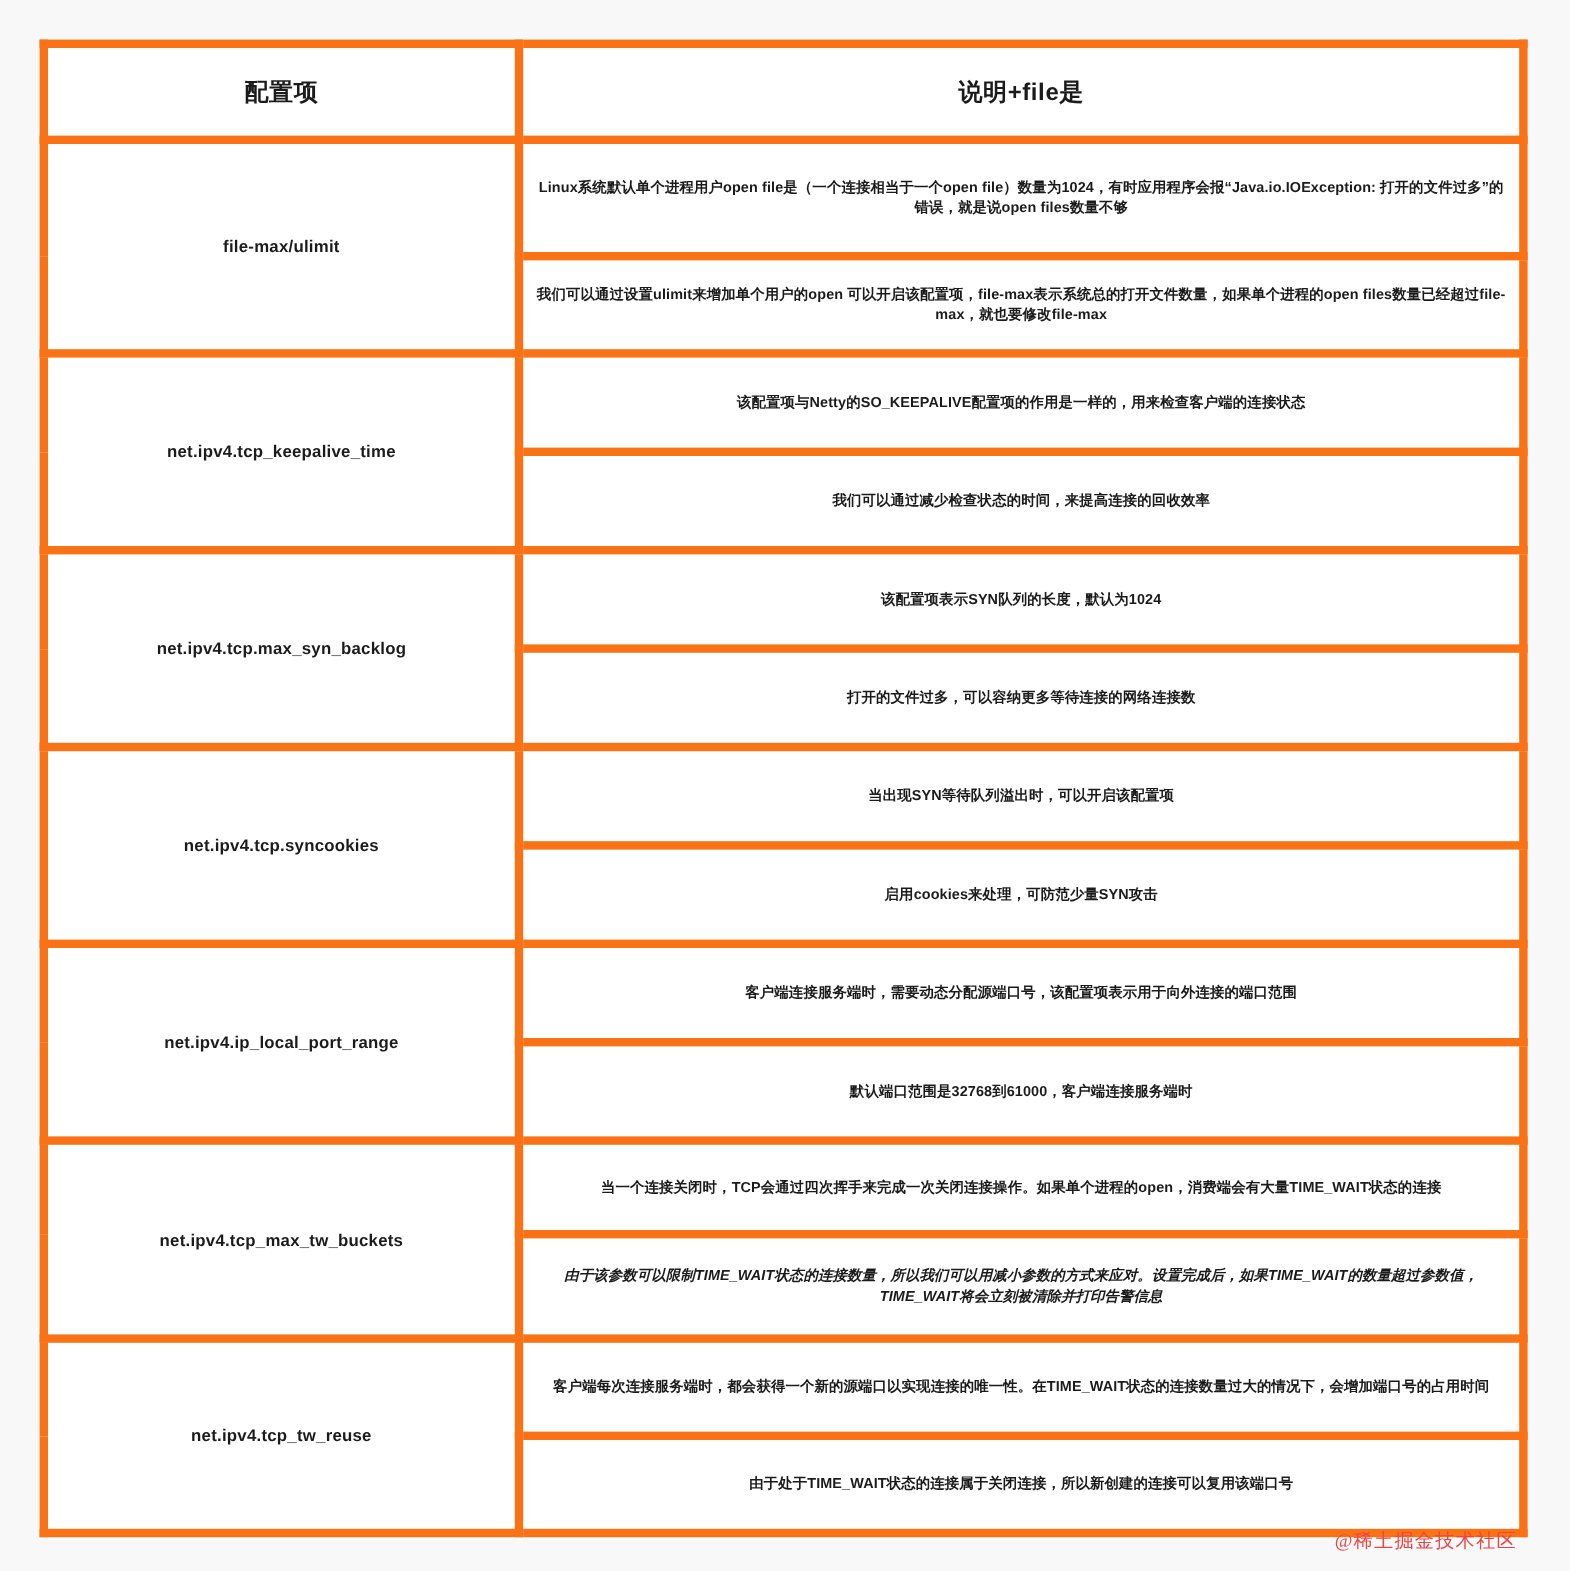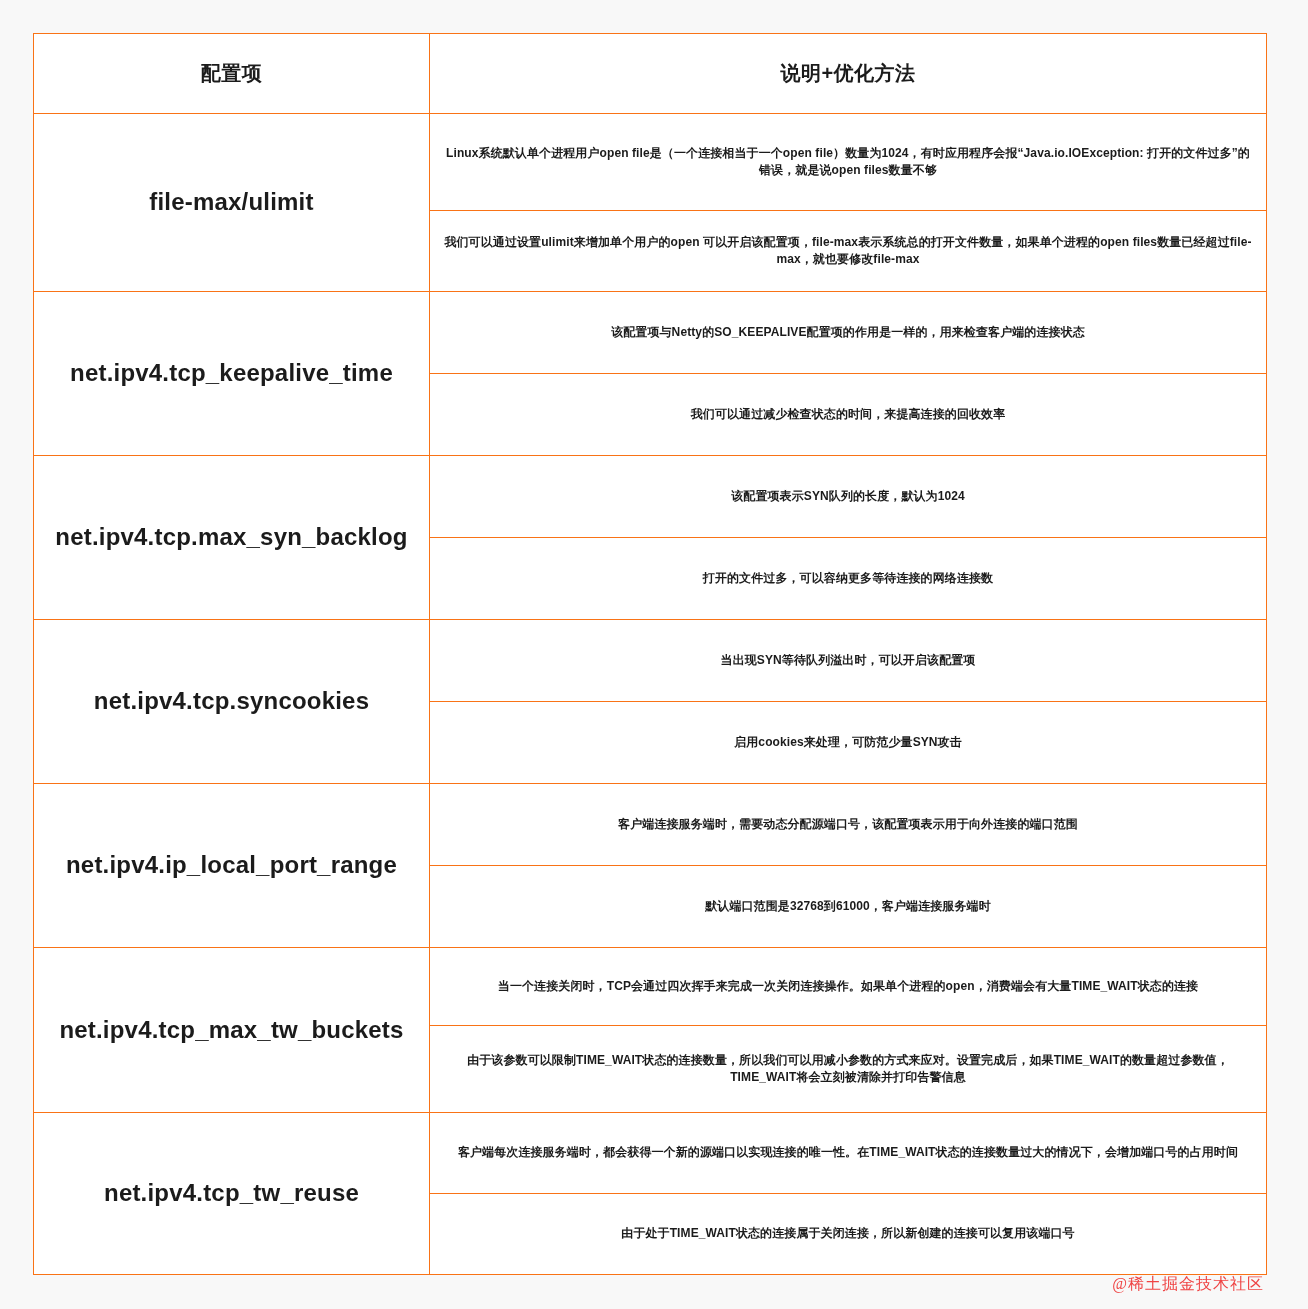--- a/index.html
+++ b/index.html
@@ -29,41 +29,41 @@
     left: 33px;
     top: 33px;
     width: 1233px;
     border-collapse: collapse;
     background: #ffffff;
     table-layout: fixed;
   }
 
   .config-table td,
   .config-table th {
-    border: 1px solid #f97316;
+    border: 7px solid #f97316;
     background: #ffffff;
     padding: 6px 10px;
     text-align: center;
     vertical-align: middle;
     color: #1b1b1b;
     font-weight: bold;
   }
 
   
   col.c-key   { width: 396px; }
   col.c-desc  { width: 837px; }
 
   .hdr-cell {
     height: 80px;
     font-size: 20px;
     letter-spacing: 0.5px;
   }
 
   .key-cell {
-    font-size: 24px;
+    font-size: 14px;
     letter-spacing: 0.2px;
     line-height: 1.35;
   }
 
   .desc-cell {
     font-size: 12px;
     line-height: 1.45;
     padding: 10px 14px;
     letter-spacing: 0.1px;
   }
@@ -71,21 +71,21 @@
   .r-a2  { height: 81px; }
   .r-b1  { height: 82px; }
   .r-b2  { height: 82px; }
   .r-c1  { height: 82px; }
   .r-c2  { height: 82px; }
   .r-d1  { height: 82px; }
   .r-d2  { height: 82px; }
   .r-e1  { height: 82px; }
   .r-e2  { height: 82px; }
   .r-f1  { height: 78px; }
-  .r-f2  { height: 87px; }
+  .r-f2  { height: 87px; font-style: italic; }
   .r-g1  { height: 81px; }
   .r-g2  { height: 81px; }
 
   .watermark {
     position: absolute;
     right: 44px;
     bottom: 14px;
     font-size: 16px;
     color: #ef4444;
     font-family: "Liberation Serif", "DejaVu Serif", serif;
@@ -100,21 +100,21 @@
 <div class="page">
 
   <table class="config-table">
     <colgroup>
       <col class="c-key">
       <col class="c-desc">
     </colgroup>
     <tbody>
       <tr>
         <th class="hdr-cell">配置项</th>
-        <th class="hdr-cell">说明+优化方法</th>
+        <th class="hdr-cell">说明+file是</th>
       </tr>
 
       <tr class="r-a1">
         <td class="key-cell" rowspan="2">file-max/ulimit</td>
         <td class="desc-cell">Linux系统默认单个进程用户open file是（一个连接相当于一个open file）数量为1024，有时应用程序会报“Java.io.IOException: 打开的文件过多”的错误，就是说open files数量不够</td>
       </tr>
       <tr class="r-a2">
         <td class="desc-cell">我们可以通过设置ulimit来增加单个用户的open 可以开启该配置项，file-max表示系统总的打开文件数量，如果单个进程的open files数量已经超过file-max，就也要修改file-max</td>
       </tr>
 

